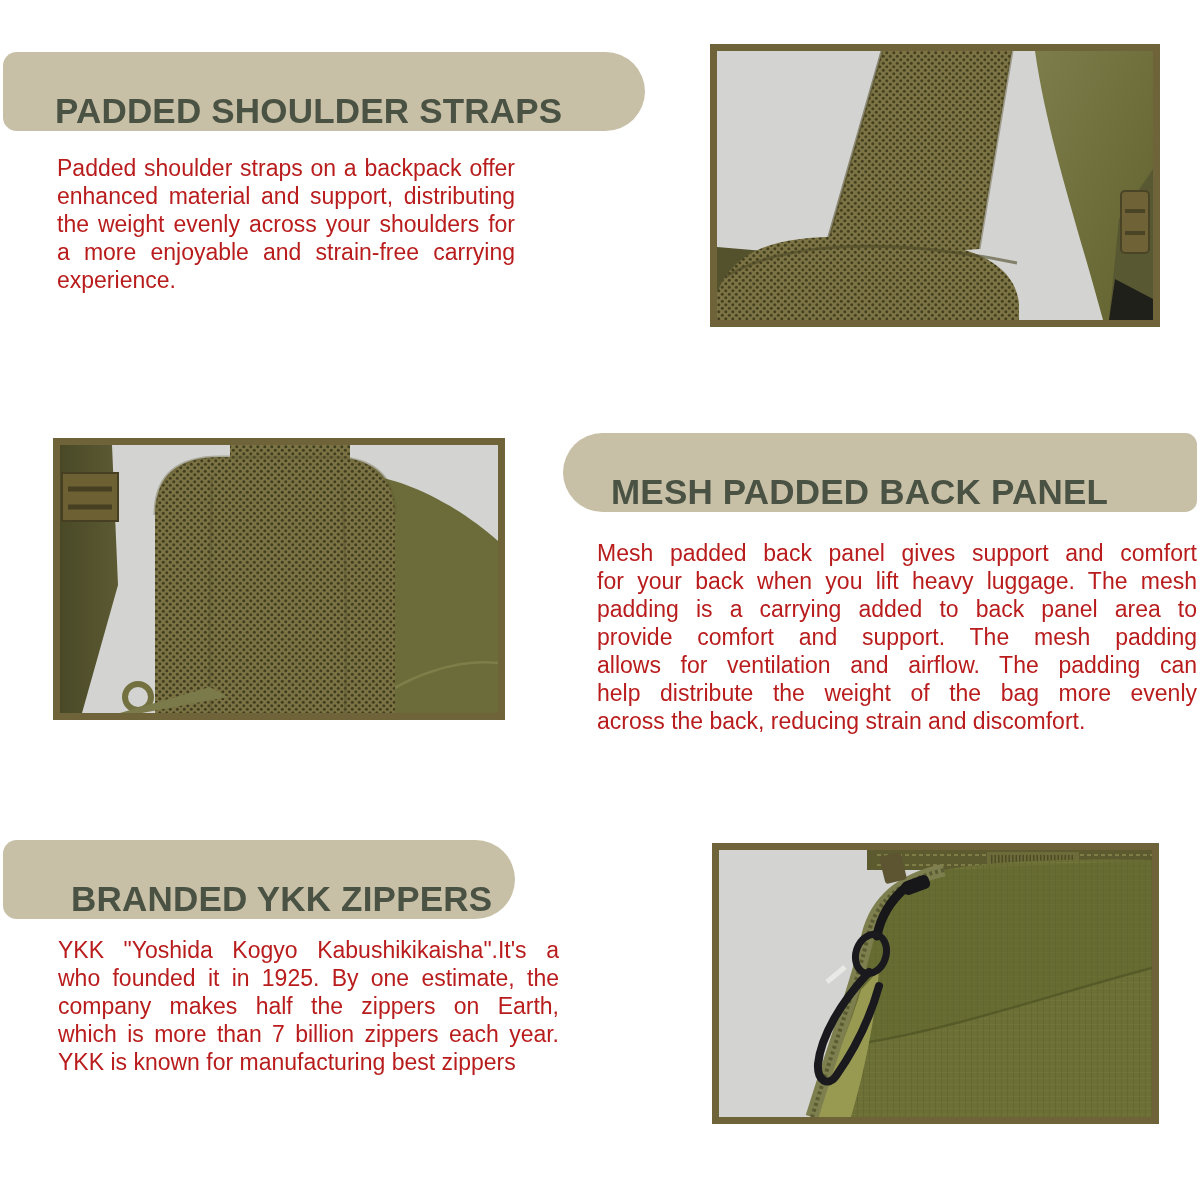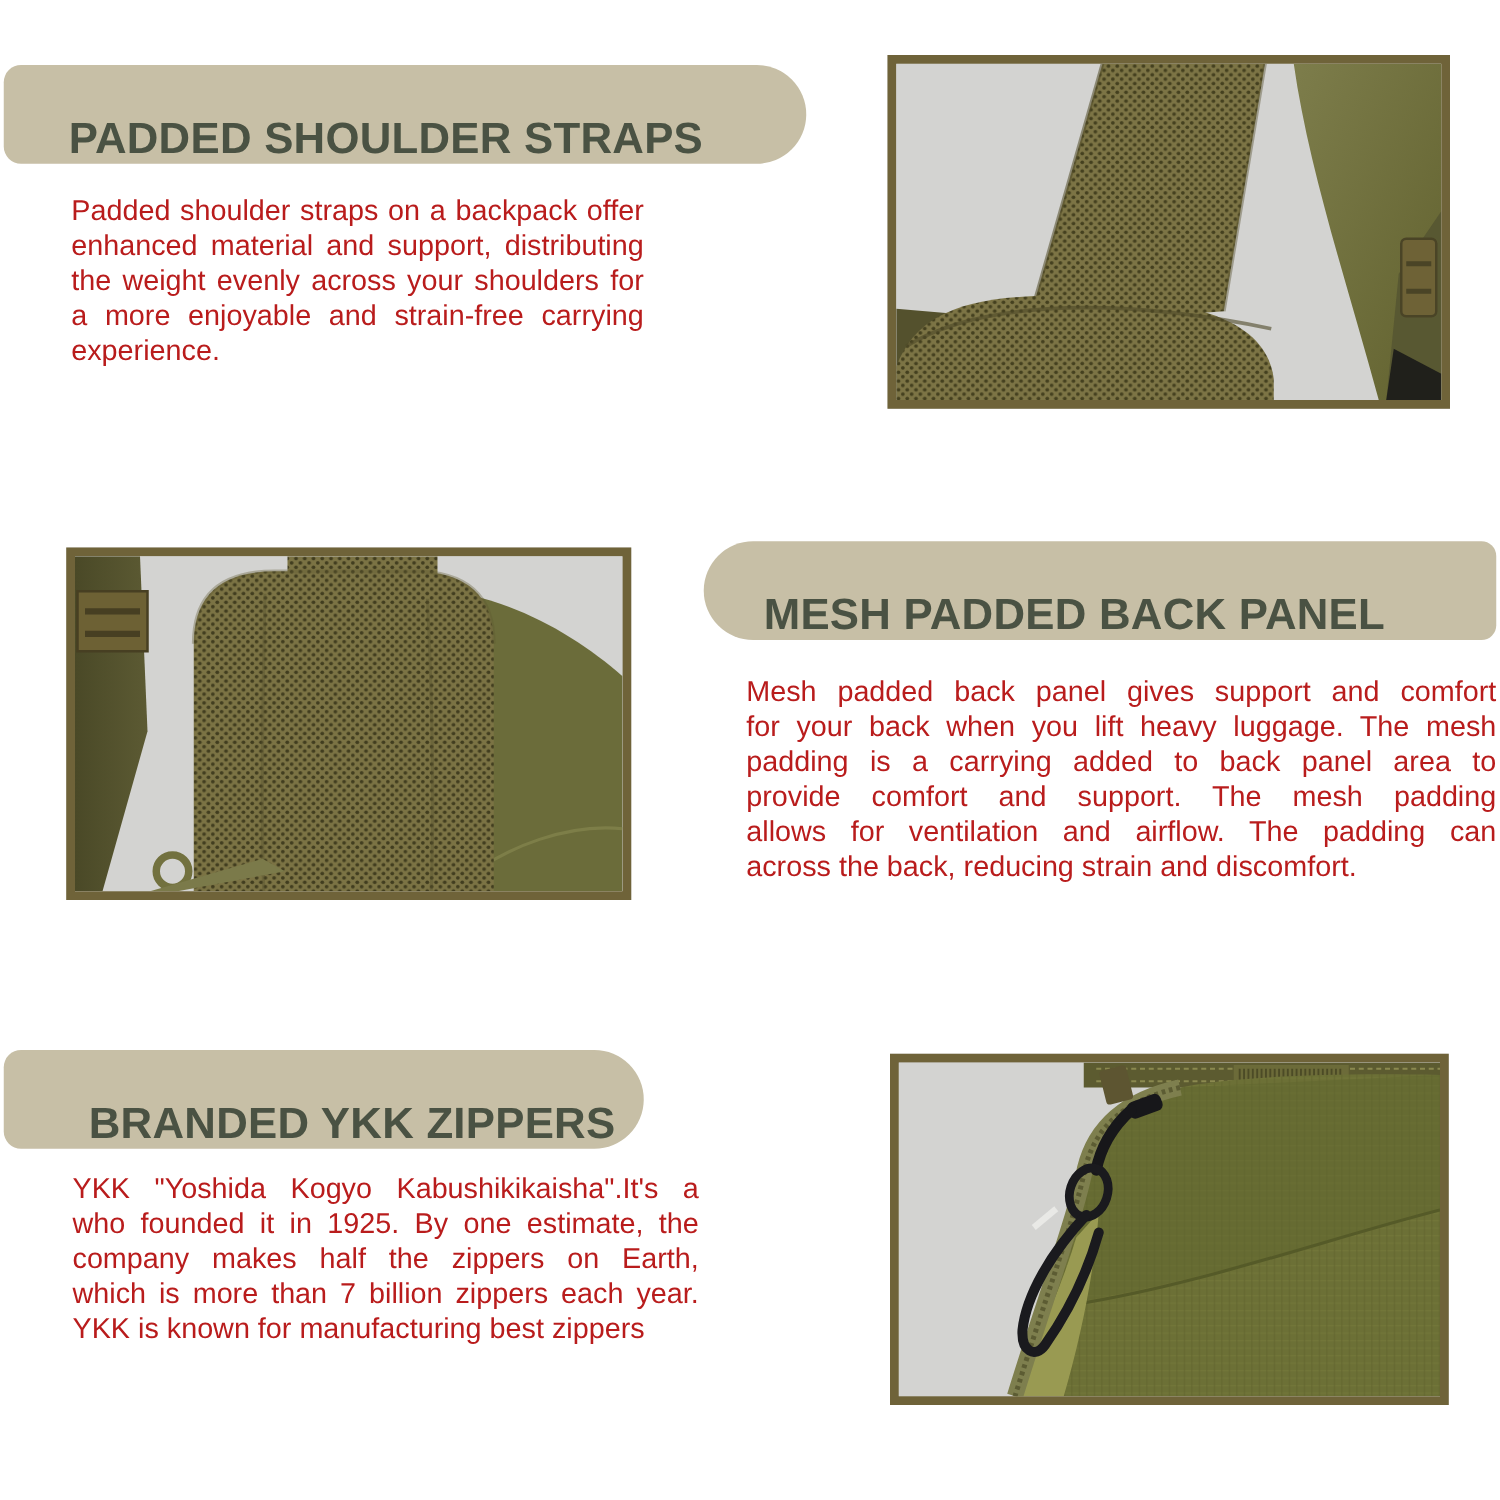--- a/index.html
+++ b/index.html
@@ -115,20 +115,21 @@
   <div class="pill pill-left" style="left:563px;top:433px;width:634px;padding-left:48px;">
     <h2>MESH PADDED BACK PANEL</h2>
   </div>
 
   <div class="body-text" style="left:581px;top:539px;width:600px;margin-left:16px;">
       <div class="jline">Mesh padded back panel gives support and comfort</div>
       <div class="jline">for your back when you lift heavy luggage. The mesh</div>
       <div class="jline">padding is a carrying added to back panel area to</div>
       <div class="jline">provide comfort and support. The mesh padding</div>
       <div class="jline">allows for ventilation and airflow. The padding can</div>
+      <div class="jline">help distribute the weight of the bag more evenly</div>
       <div class="jline">across the back, reducing strain and discomfort.</div>
     </div>
 
   <div class="pill pill-right" style="left:3px;top:840px;width:512px;padding-left:68px;">
     <h2>BRANDED YKK ZIPPERS</h2>
   </div>
 
   <div class="body-text" style="left:58px;top:936px;width:501px;">
       <div class="jline">YKK "Yoshida Kogyo Kabushikikaisha".It's a</div>
       <div class="jline">who founded it in 1925. By one estimate, the</div>

